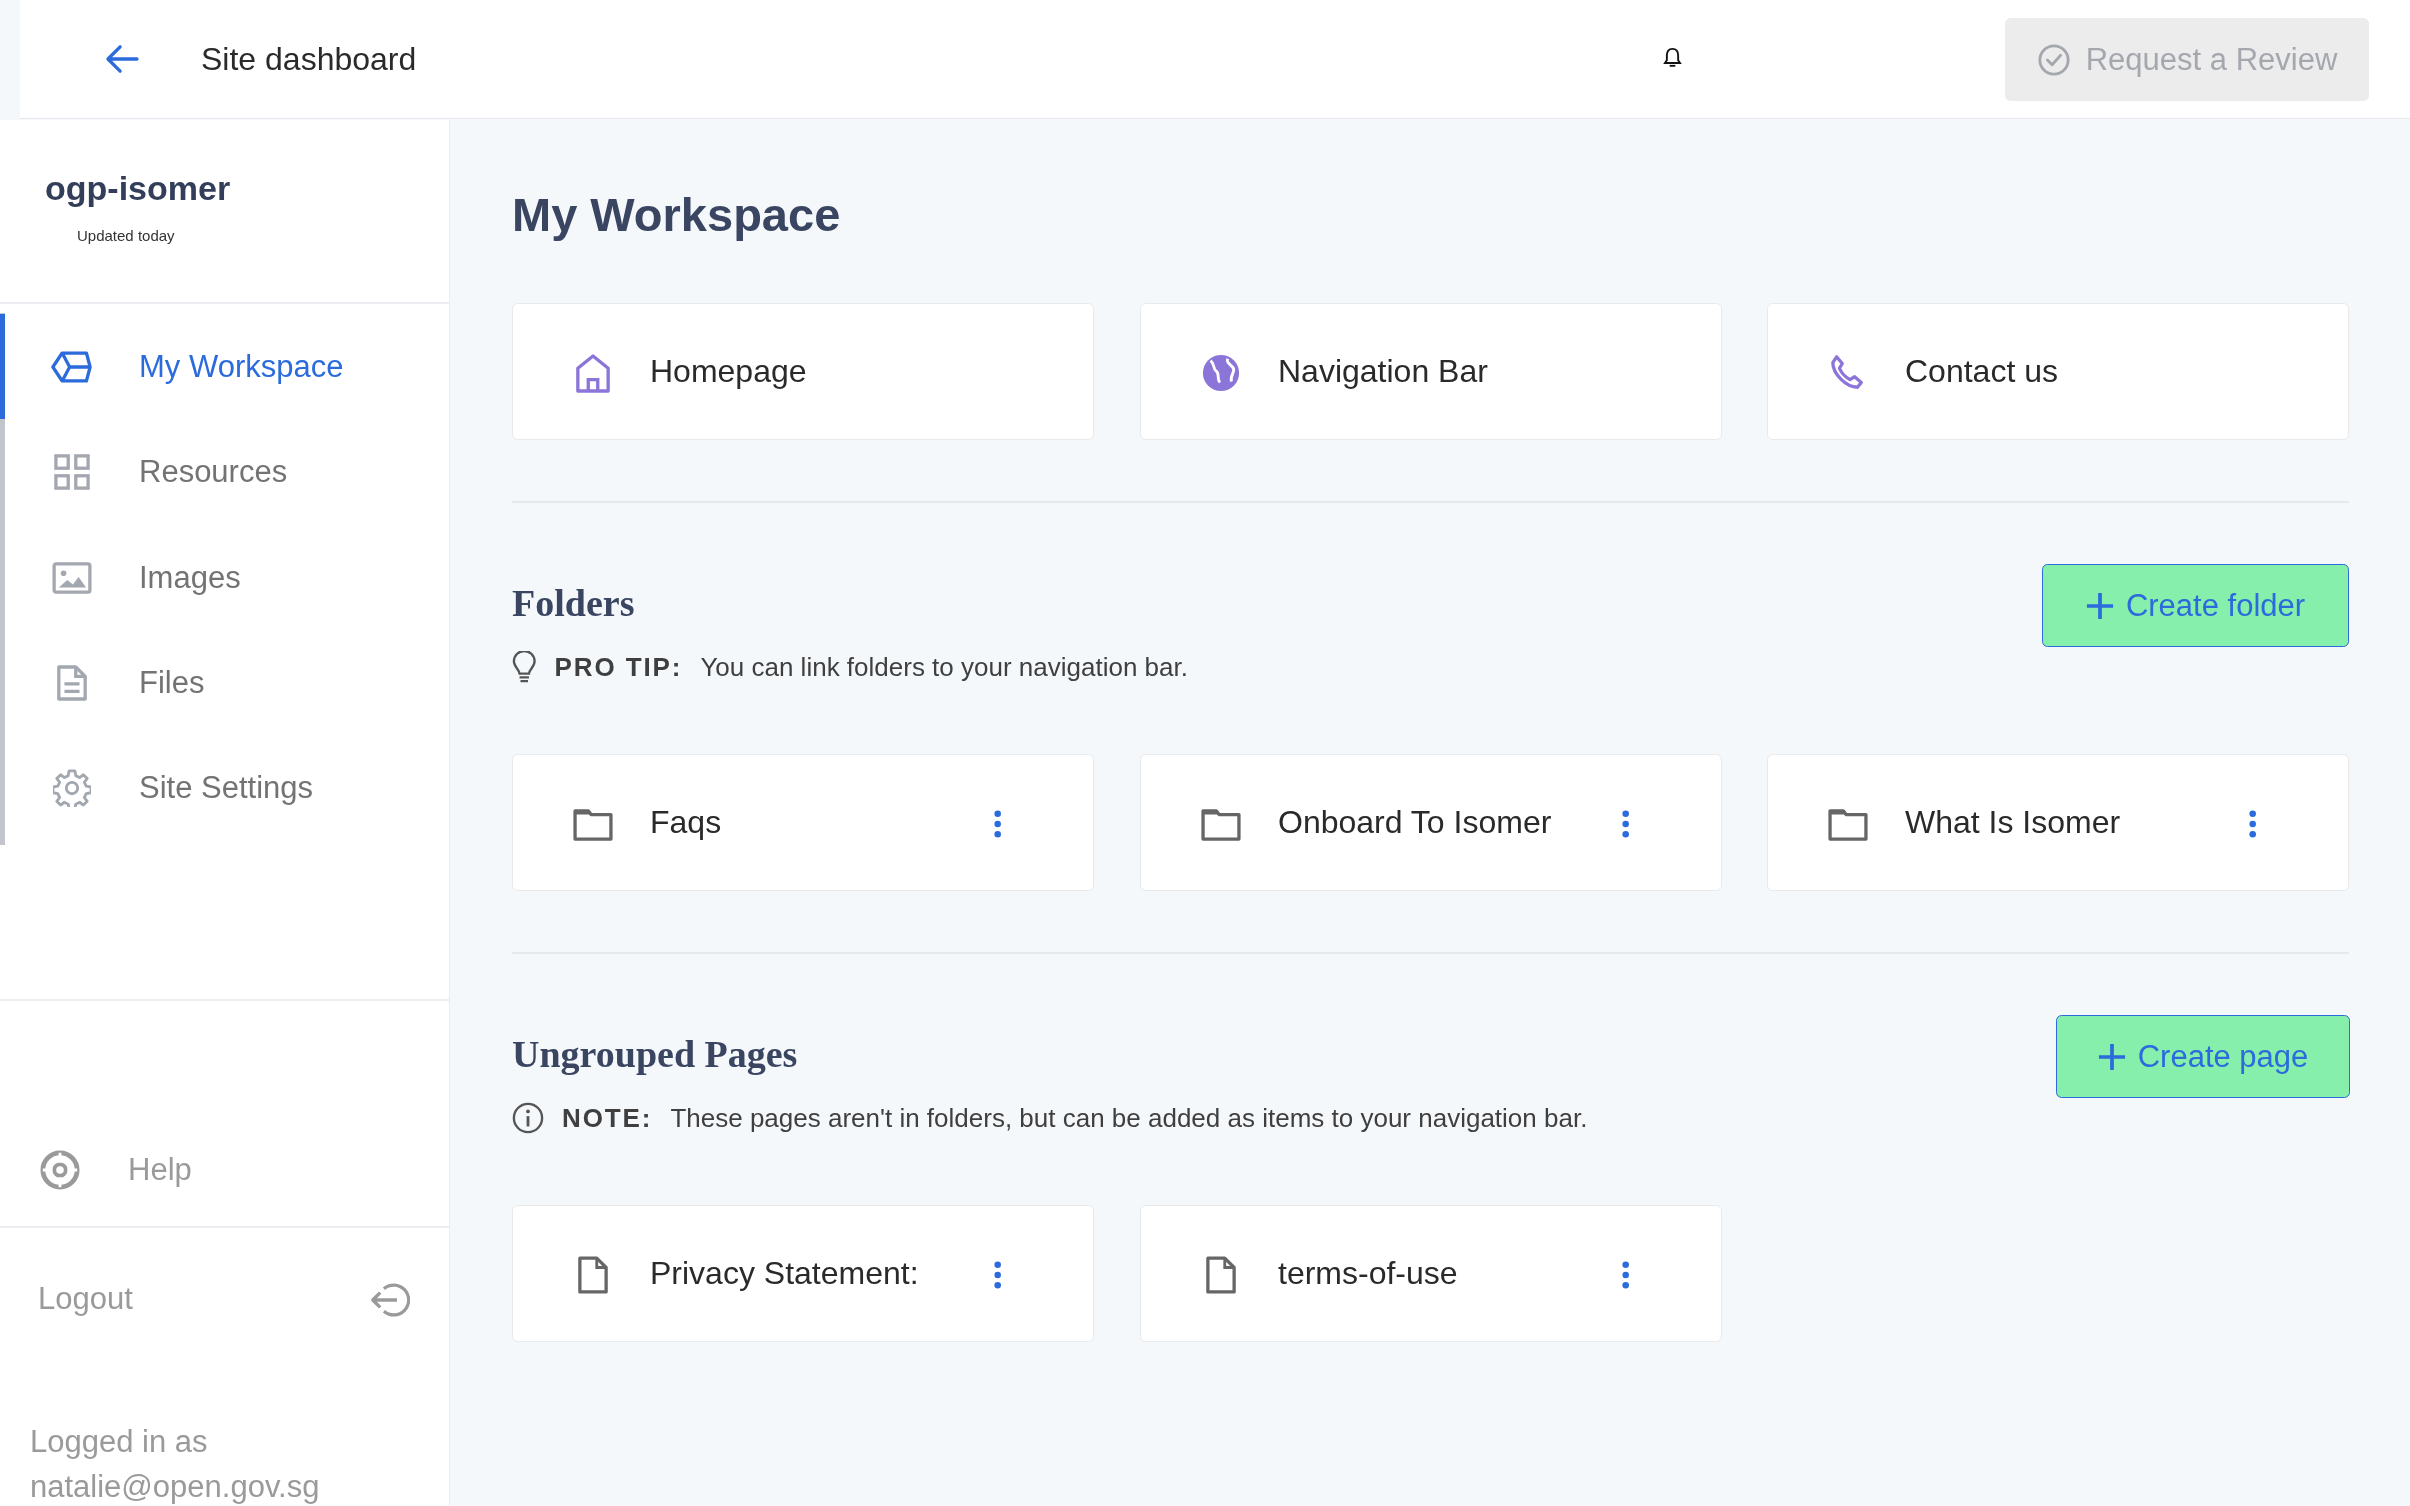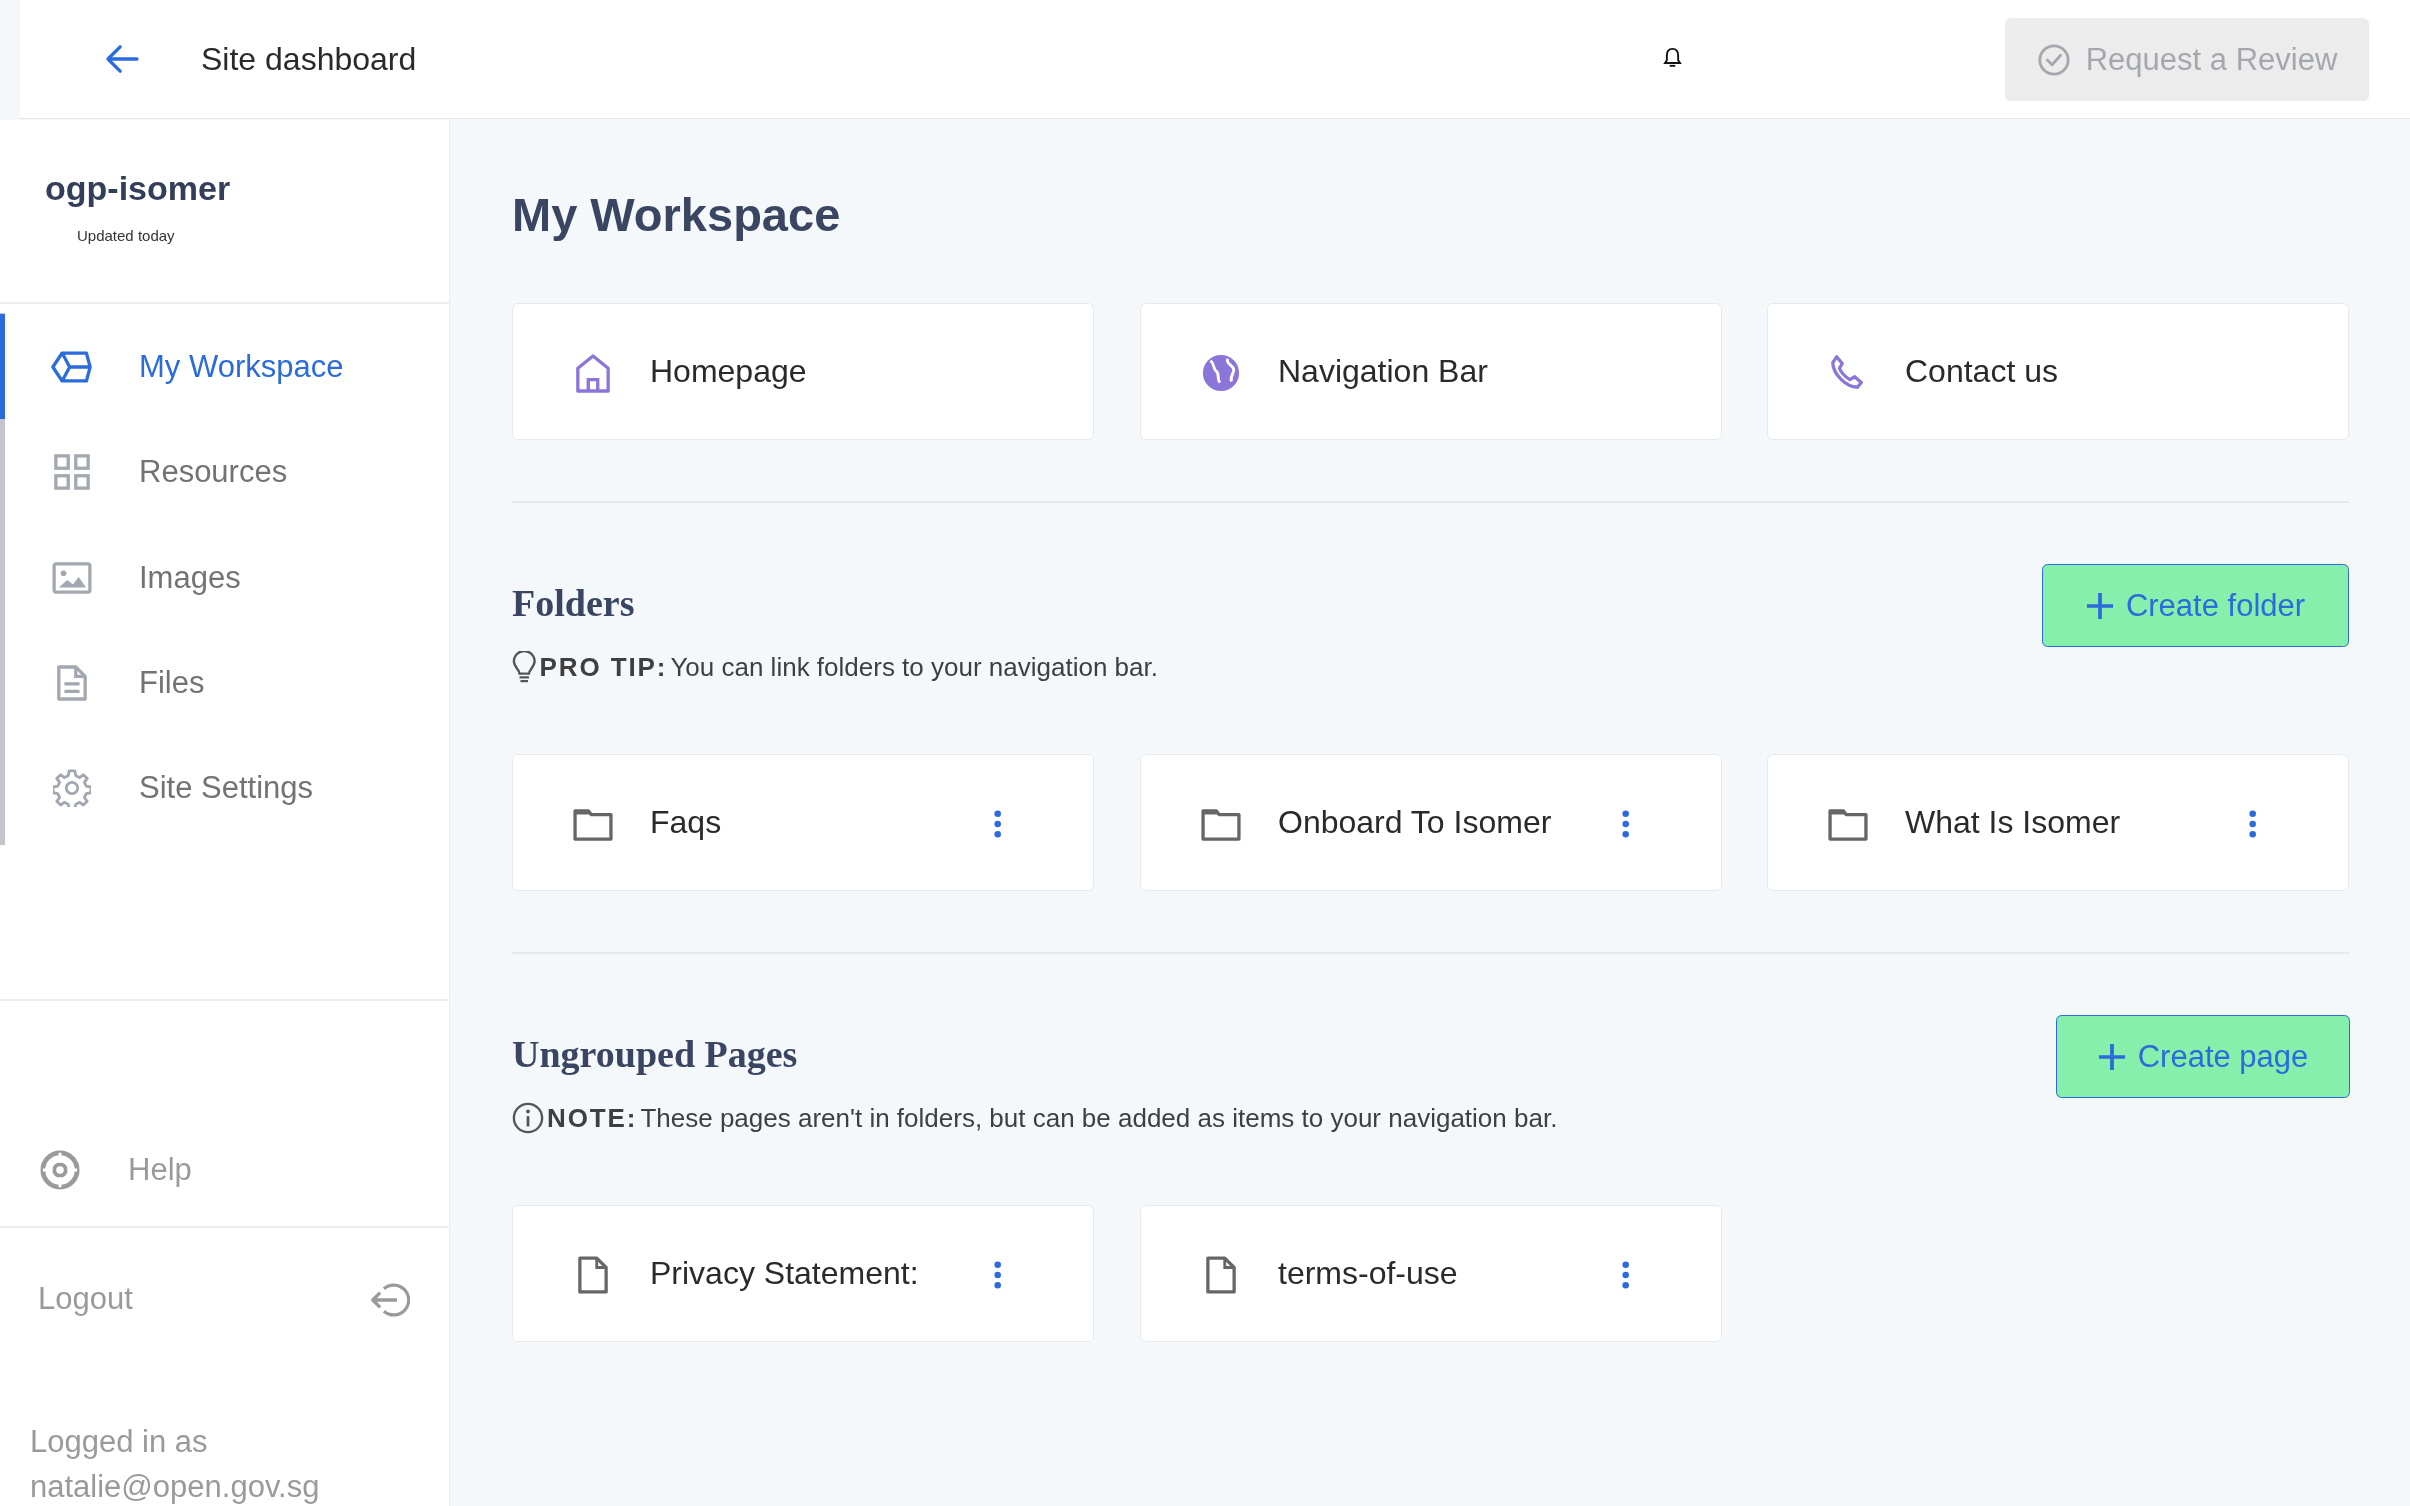--- a/index.html
+++ b/index.html
@@ -30,21 +30,21 @@
   .logged-in { position: absolute; left: 30px; top: 1299px; font-size: 31px; color: #9a9a9a; line-height: 45px; }
 
   .main { position: absolute; left: 452px; top: 121px; width: 1959px; height: 1386px; }
   .page-title { position: absolute; left: 60px; top: 66px; font-size: 47px; font-weight: bold; color: #3a4562; }
   .card { position: absolute; width: 582px; height: 137px; background: #ffffff; border: 1.9px solid #e8e9eb; border-radius: 5.6px; cursor: pointer; }
   .card .ic { position: absolute; left: 58px; top: 47px; width: 43px; height: 43px; display:flex; align-items:center; justify-content:center; }
   .card .lbl { position: absolute; left: 137px; top: 49px; font-size: 32px; color: #2a2a2a; white-space: nowrap; }
   .card .kebab { position: absolute; left: 471px; top: 45px; width: 28px; height: 47px; display:flex; align-items:center; justify-content:center; cursor: pointer; }
   .hr { position: absolute; left: 60px; width: 1837px; height: 1.9px; background: #e6e8eb; }
   .section-title { position: absolute; left: 60px; font-size: 38px; font-weight: bold; color: #3a4562; font-family: Liberation Serif, serif; }
-  .hint { position: absolute; left: 60px; font-size: 26px; color: #3f3f3f; display: flex; align-items: center; gap: 3px; white-space: nowrap; }
+  .hint { position: absolute; left: 60px; font-size: 26px; color: #3f3f3f; display: flex; align-items: center; gap: 18px; white-space: nowrap; }
   .hint b { letter-spacing: 1.9px; color: #3f3f3f; }
   .btn-create { position: absolute; height: 83px; border: 1.9px solid #2b6bdc; border-radius: 5.6px; background: #86efac; color: #2b6bdc; font-size: 31px; display:flex; align-items:center; justify-content:center; gap: 12px; cursor: pointer; }
 </style>
 </head>
 <body>
 
 <div class="header">
   <div class="back-btn">
     <svg width="34" height="30" viewBox="0 0 36 32">
         <path d="M34 16H4M16 3L3 16l13 13" fill="none" stroke="#2b6bdc" stroke-width="3.5" stroke-linecap="round" stroke-linejoin="round"></path>

